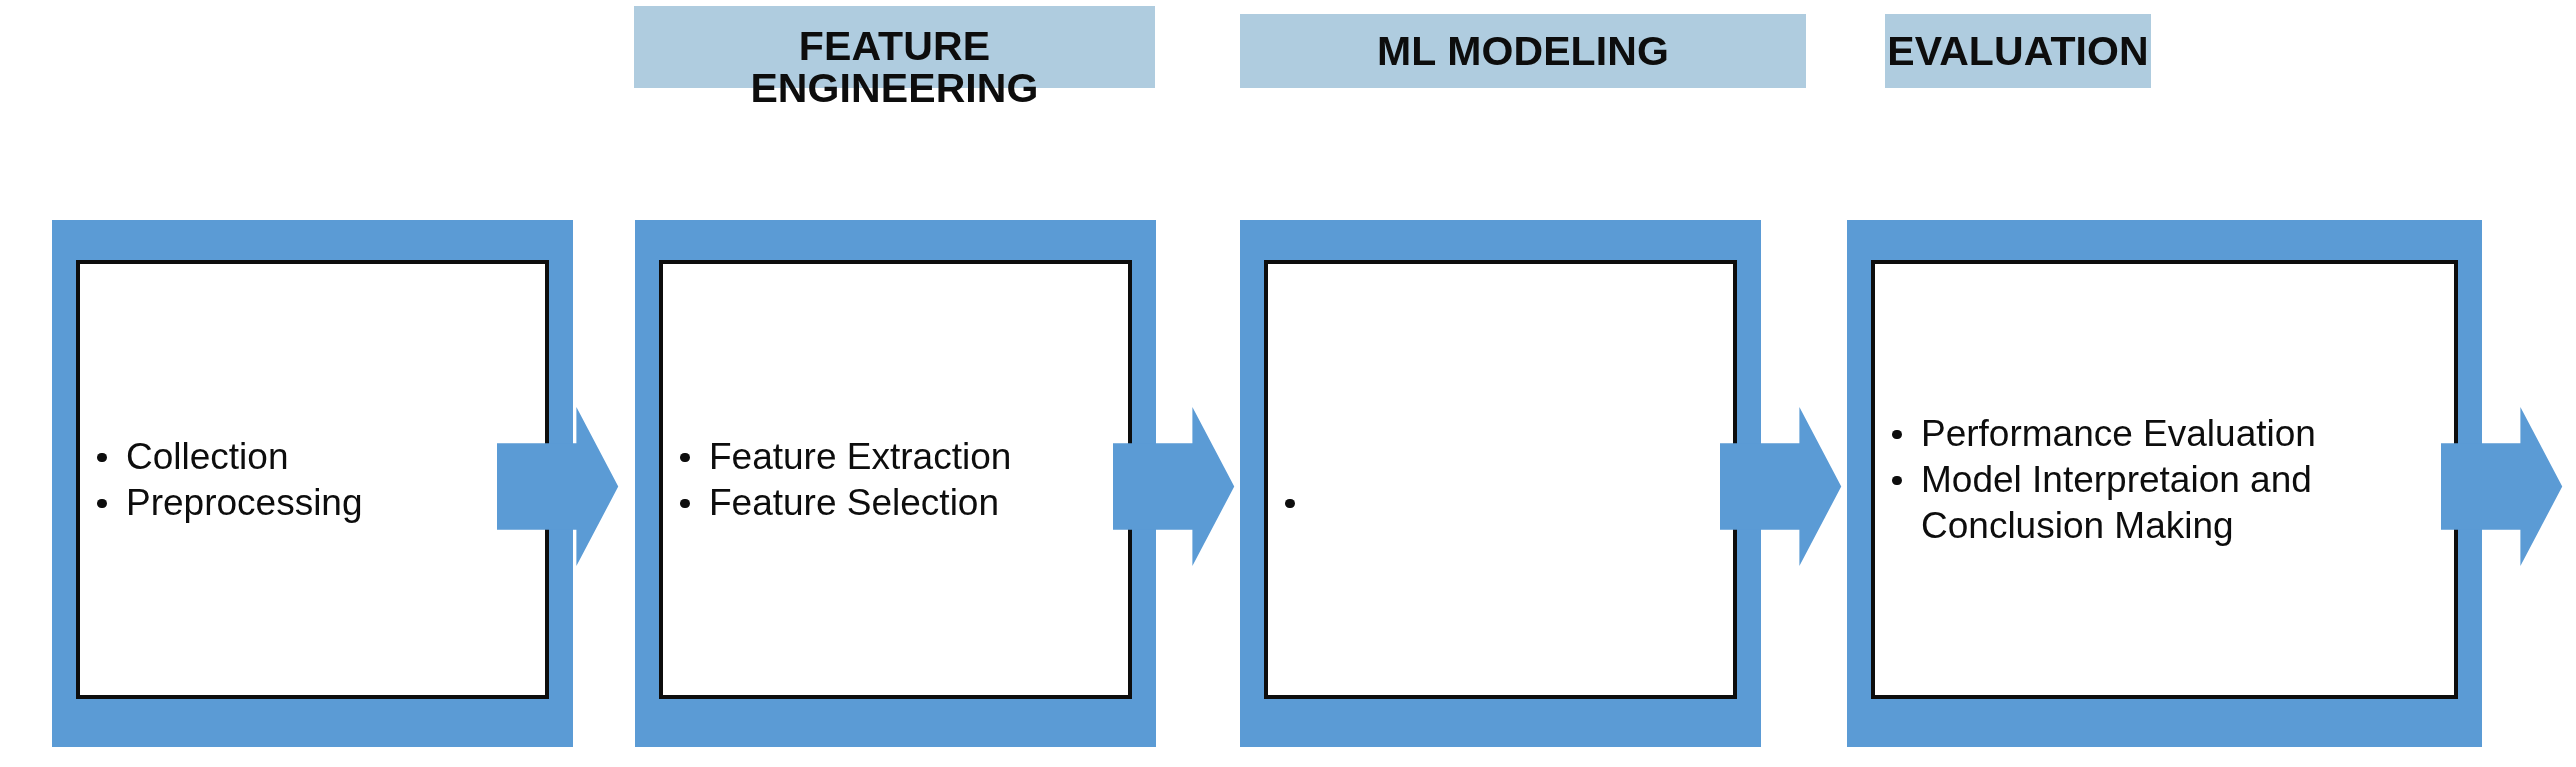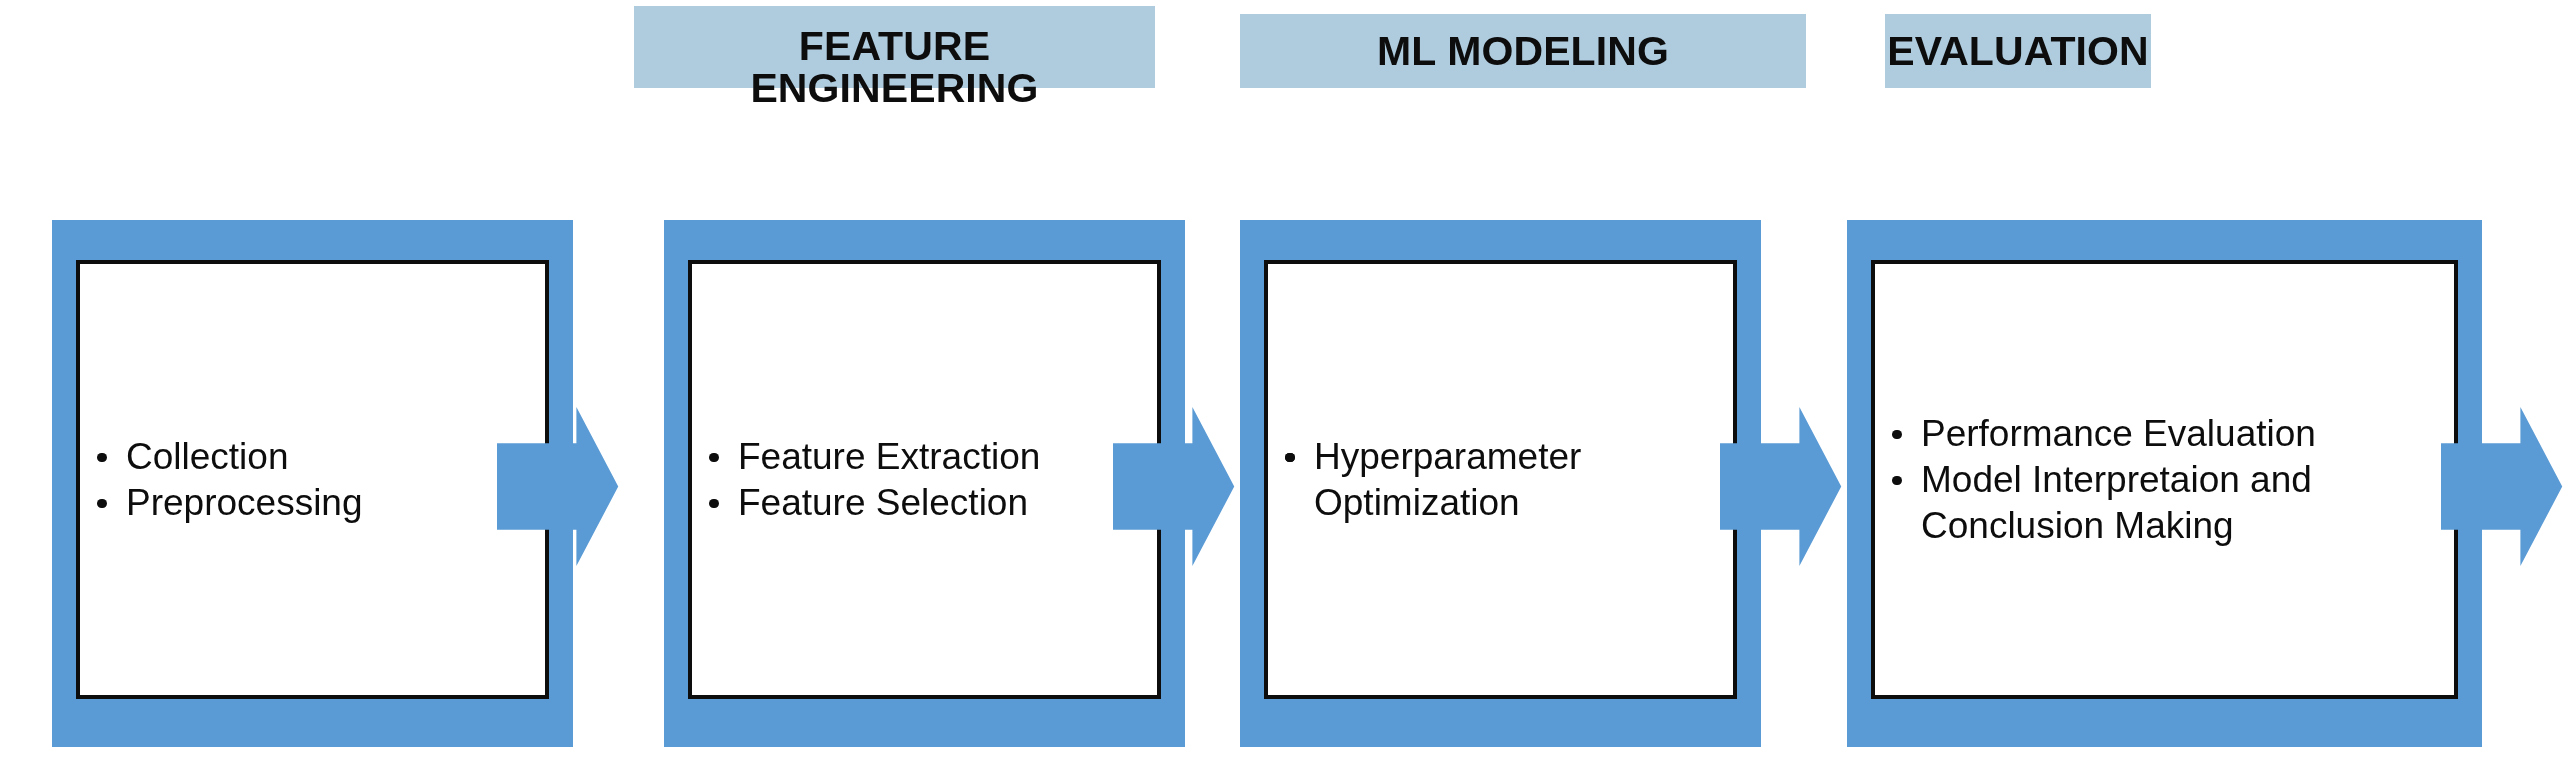--- a/index.html
+++ b/index.html
@@ -127,21 +127,21 @@
   <div class="arrow" style="left:497px;">
     <svg viewBox="0 0 230 220" preserveAspectRatio="none" aria-hidden="true">
       <polygon points="0,50 110,50 110,0 168,110 110,220 110,170 0,170" fill="#5B9BD5"></polygon>
     </svg>
   </div>
 
   <div class="stage-header two-line" style="left:634px; width:521px; top:5.8px; height:82px;">
     <span class="htext">FEATURE
 ENGINEERING</span>
   </div>
-  <div class="stage-panel" style="left:664px; width:521px;padding-left:16px;">
+  <div class="stage-panel" style="left:635px; width:521px;padding-left:16px;">
     <div class="stage-card">
       <ul>
         <li>
           <span class="bullet"></span>
           <span>Feature Extraction</span>
         </li>
         <li>
           <span class="bullet"></span>
           <span>Feature Selection</span>
         </li>
@@ -157,24 +157,20 @@
 
   <div class="stage-header" style="left:1240px; width:566px;">
     <span class="htext">ML MODELING</span>
   </div>
   <div class="stage-panel" style="left:1240px; width:521px;">
     <div class="stage-card">
       <ul>
         <li>
           <span class="bullet"></span>
         </li>
-        <li>
-          <span class="bullet"></span>
-          <span>Hyperparameter Optimization</span>
-        </li>
       </ul>
     </div>
   </div>
 
   <div class="arrow" style="left:1720px;">
     <svg viewBox="0 0 230 220" preserveAspectRatio="none" aria-hidden="true">
       <polygon points="0,50 110,50 110,0 168,110 110,220 110,170 0,170" fill="#5B9BD5"></polygon>
     </svg>
   </div>
 

